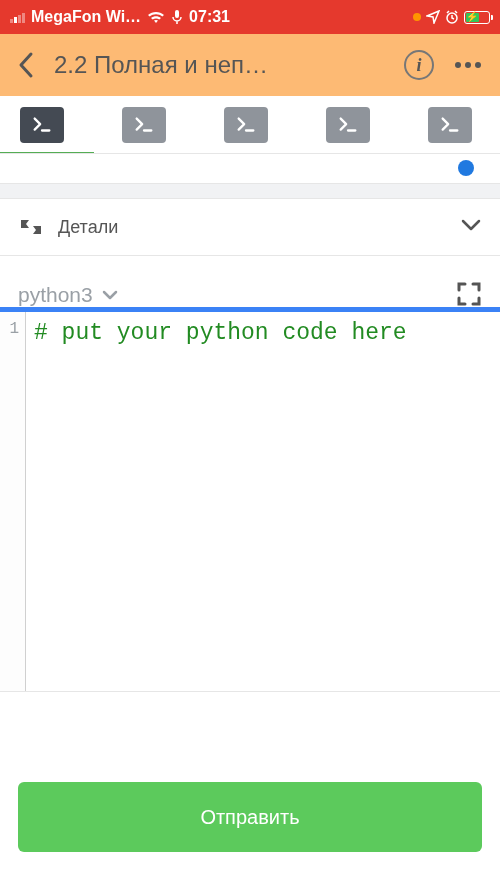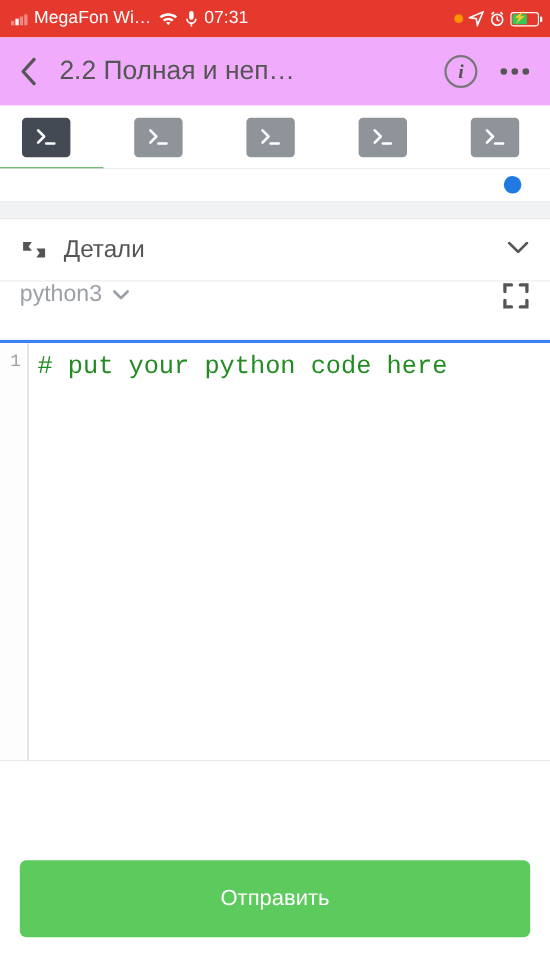--- a/index.html
+++ b/index.html
@@ -14,38 +14,38 @@
   .status-bar {
     height: 34px;
     background: #e5392d;
     color: #fff;
     display: flex;
     align-items: center;
     padding: 0 10px;
     font-size: 16px;
     font-weight: 500;
   }
-  .status-left { display: flex; align-items: center; gap: 6px; }
+  .status-left { display: flex; align-items: center; gap: 6px; font-weight: bold; }
   .status-right { margin-left: auto; display: flex; align-items: center; gap: 5px; }
   .signal-bars { display: inline-flex; align-items: flex-end; gap: 1px; height: 12px; }
   .signal-bars span { width: 3px; background: rgba(255,255,255,0.4); }
   .signal-bars span:nth-child(1){height:4px;}
   .signal-bars span:nth-child(2){height:6px;background:#fff;}
   .signal-bars span:nth-child(3){height:8px;}
   .signal-bars span:nth-child(4){height:10px;}
   .wifi-icon, .mic-icon, .loc-icon, .alarm-icon { display:inline-flex; }
   .dot-orange { width:8px; height:8px; border-radius:50%; background:#ff9500; }
   .battery { width:26px; height:13px; border:1.5px solid #fff; border-radius:3px; position:relative; display:flex; align-items:center; padding:1px;}
   .battery::after { content:""; position:absolute; right:-4px; top:3px; width:2px; height:5px; background:#fff; border-radius:0 1px 1px 0;}
   .battery-fill { height:100%; width:60%; background:#34c759; border-radius:1px; position:relative;}
   .battery-bolt { position:absolute; left:50%; top:50%; transform:translate(-50%,-50%); color:#fff; font-size:10px; line-height:1;}
 
   .header {
     height: 62px;
-    background: #f0abfc;
+    background: #fdba74;
     display: flex;
     align-items: center;
     padding: 0 12px;
     gap: 14px;
   }
   .back-btn { width: 28px; height: 28px; display:flex; align-items:center; justify-content:center; color:#555; }
   .header-title { flex: 1; font-size: 24px; color: #555; font-weight: 400; white-space:nowrap; overflow:hidden; text-overflow:ellipsis; }
   .info-btn { width:30px; height:30px; border:2px solid #777; border-radius:50%; display:flex; align-items:center; justify-content:center; color:#555; font-style:italic; font-family:Georgia,serif; font-size:18px; font-weight:600;}
   .more-btn { width:40px; display:flex; justify-content:center; gap:4px; }
   .more-btn span { width:6px; height:6px; background:#555; border-radius:50%; }
@@ -97,30 +97,30 @@
     height: 58px;
     background:#fff;
     border-top:1px solid #e6e6e6;
     border-bottom:1px solid #e6e6e6;
     display:flex;
     align-items:center;
     padding:0 18px;
     gap:14px;
   }
   .details-icon { width:26px; height:26px; color:#555; }
-  .details-label { flex:1; font-size:22px; color:#555; }
+  .details-label { flex:1; font-size:18px; color:#555; }
   .details-chevron { color:#555; }
 
   .lang-row {
     height: 56px;
     background:#fff;
     display:flex;
-    align-items:flex-start;
+    align-items:flex-end;
     padding:0 18px;
-    border-bottom:3px solid #3b82f6;
+    border-bottom:5px solid #3b82f6;
   }
   .lang-label { font-size:21px; color:#9aa0a6; display:flex; align-items:center; gap:8px; }
   .fullscreen-icon { margin-left:auto; width:26px; height:26px; color:#555; }
 
   .editor {
     display:flex;
     background:#fff;
     height: 380px;
     border-bottom:1px solid #e6e6e6;
   }

